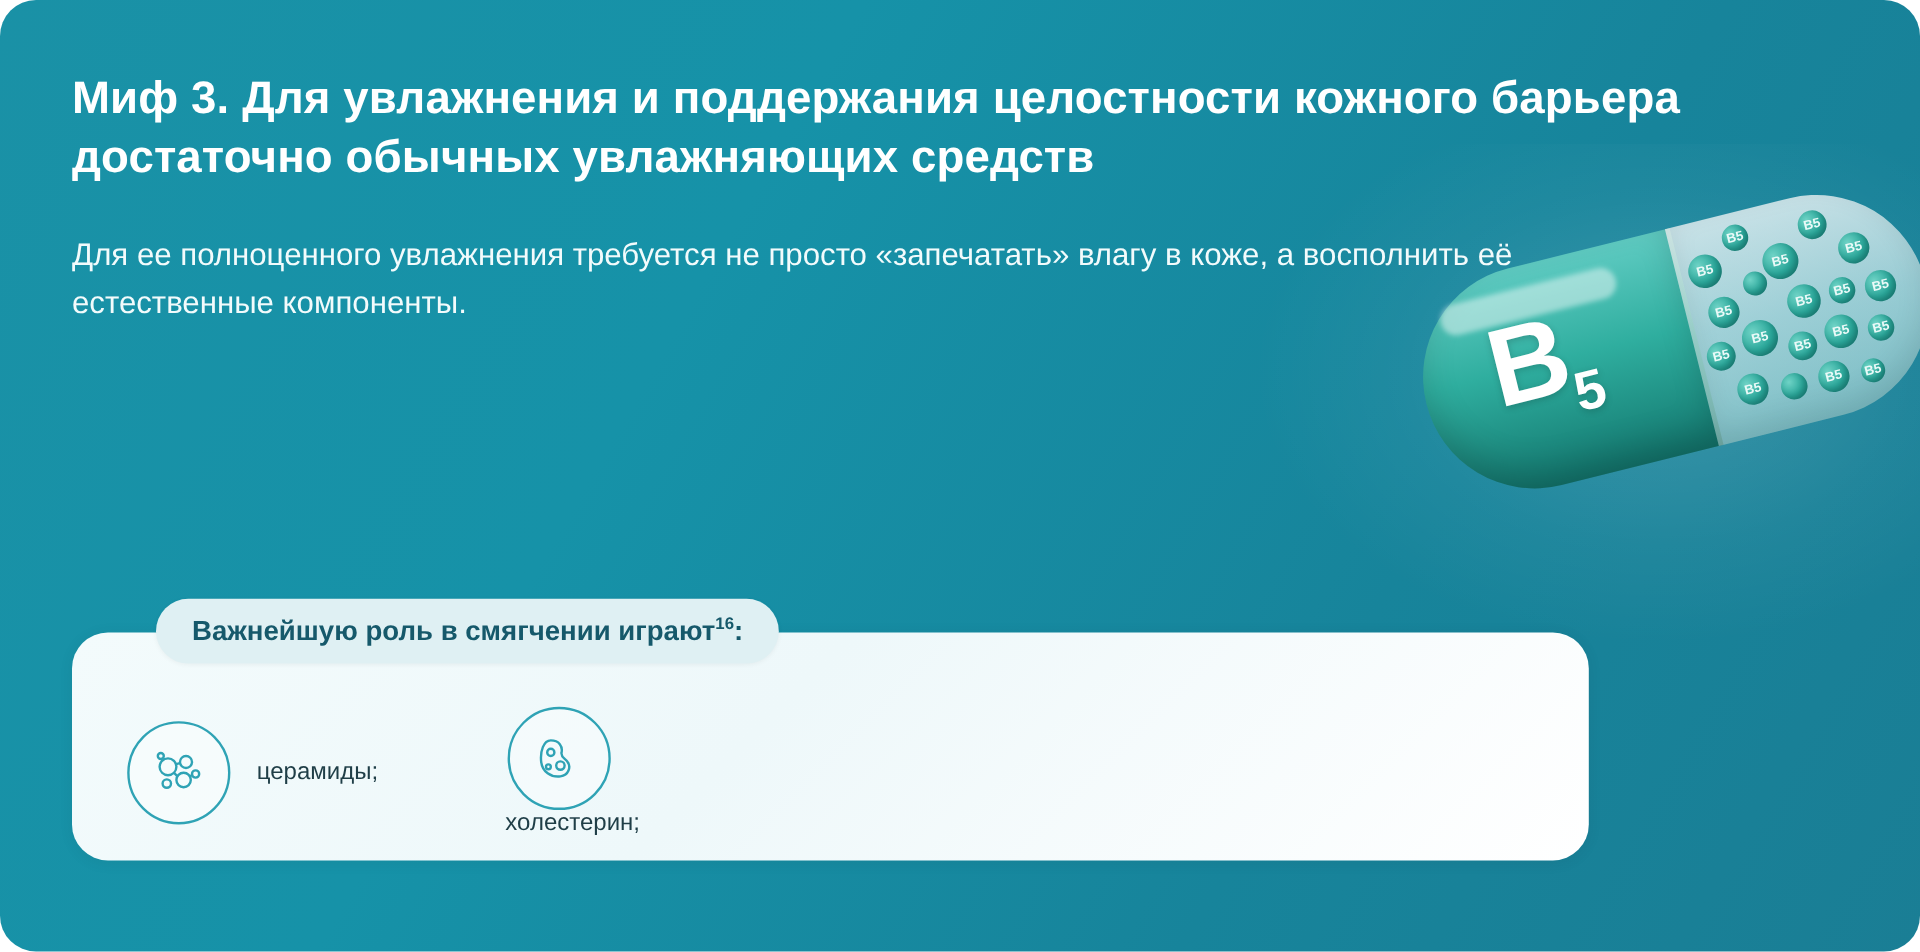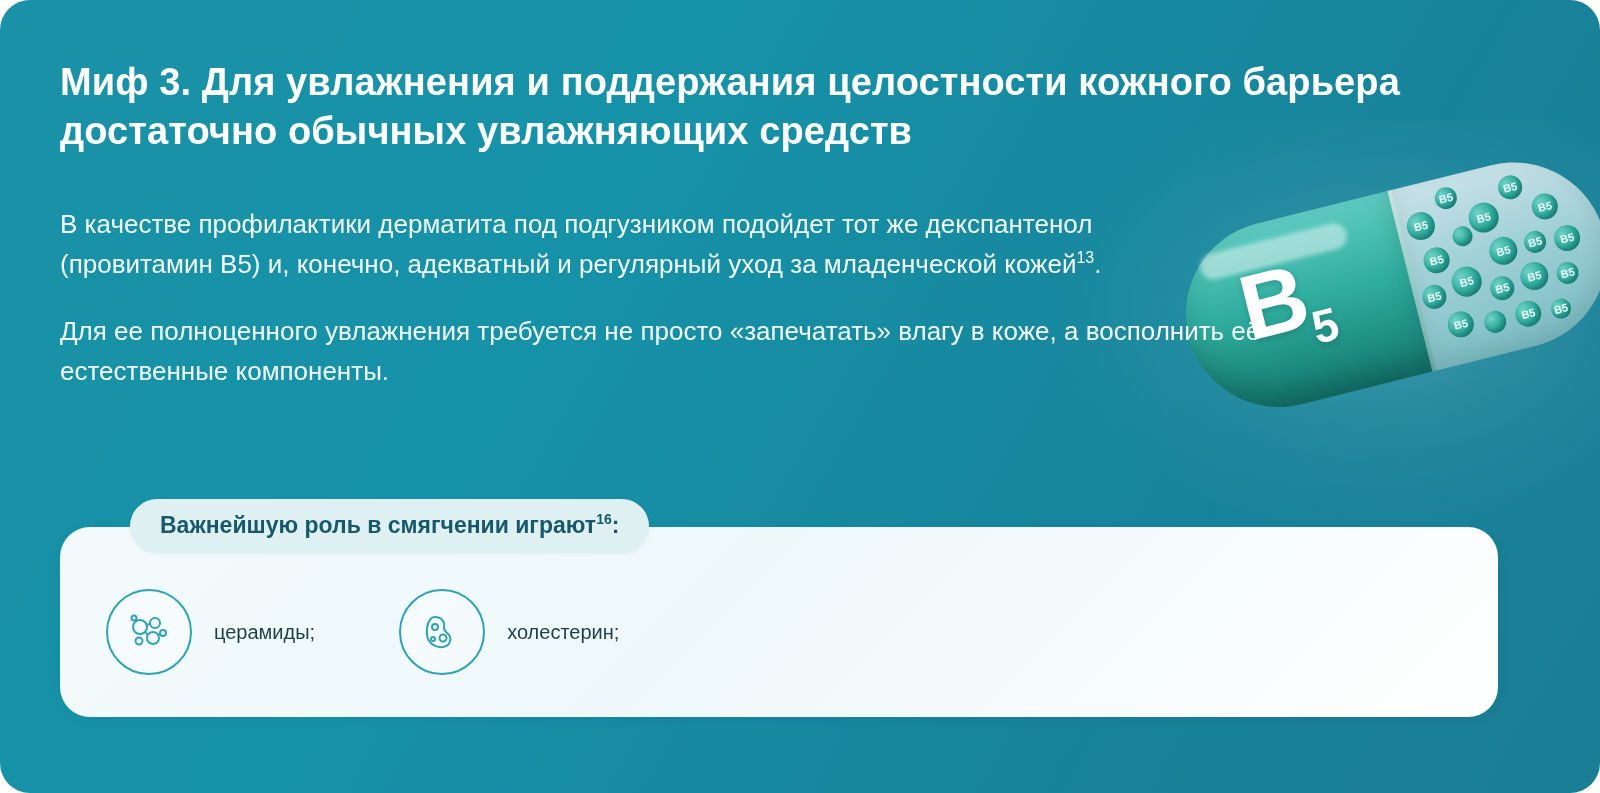--- a/index.html
+++ b/index.html
@@ -43,21 +43,21 @@
     width: 1460px;
   }
 
   .title {
     color: #ffffff;
     font-size: 38px;
     line-height: 1.28;
     font-weight: bold;
     letter-spacing: 0.1px;
     max-width: 1420px;
-    margin: 0 0 50px 0;
+    margin: 0 0 38px 0;
   }
 
   .para {
     color: #f2fbfc;
     font-size: 26px;
     line-height: 1.52;
     font-weight: normal;
     margin: 0 0 28px 0;
     max-width: 1130px;
   }
@@ -69,21 +69,21 @@
     font-size: 16px;
     vertical-align: super;
     line-height: 0;
   }
 
   
   .panel-wrap {
     position: absolute;
     left: 60px;
     top: 527px;
-    width: 1438px;
+    width: 1264px;
   }
   .panel {
     position: relative;
     background: linear-gradient(135deg, #f3fbfc 0%, #eef8fa 45%, #ffffff 100%);
     border-radius: 30px;
     height: 190px;
     box-shadow: 0 2px 12px rgba(0,0,0,0.06);
   }
   .badge {
     position: absolute;
@@ -105,21 +105,21 @@
     left: 46px;
     right: 46px;
     top: 62px;
     display: flex;
     align-items: center;
   }
   .item {
     display: flex;
     align-items: center;
   }
-  .item + .item { margin-left: 84px; }
+  .item + .item { margin-left: 84px; flex-direction: column; }
 
   .icon-circle {
     width: 82px;
     height: 82px;
     border-radius: 50%;
     border: 2px solid #2fa3b5;
     display: flex;
     align-items: center;
     justify-content: center;
     flex: 0 0 auto;
@@ -233,23 +233,20 @@
       <div class="bead" style="left:26px;  top:134px; width:26px; height:26px;">B5</div>
       <div class="bead" style="left:62px;  top:142px; width:22px; height:22px;"></div>
       <div class="bead" style="left:94px;  top:140px; width:26px; height:26px;">B5</div>
       <div class="bead" style="left:130px; top:146px; width:20px; height:20px;">B5</div>
     </div>
   </div>
 
   <div class="content">
     <h1 class="title">Миф 3. Для увлажнения и поддержания целостности кожного барьера достаточно обычных увлажняющих средств</h1>
 
-    <p class="para">
-      <span>В качестве профилактики дерматита под подгузником подойдет тот же декспантенол (провитамин B5) и, конечно, адекватный и регулярный уход за младенческой кожей</span><sup class="sup">13</sup><span>.</span>
-    </p>
 
     <p class="para second">Для ее полноценного увлажнения требуется не просто «запечатать» влагу в коже, а восполнить её естественные компоненты.</p>
   </div>
 
   <div class="panel-wrap">
     <div class="panel">
 
       <div class="badge">
         <span>Важнейшую роль в смягчении играют</span><sup class="sup">16</sup><span>:</span>
       </div>

